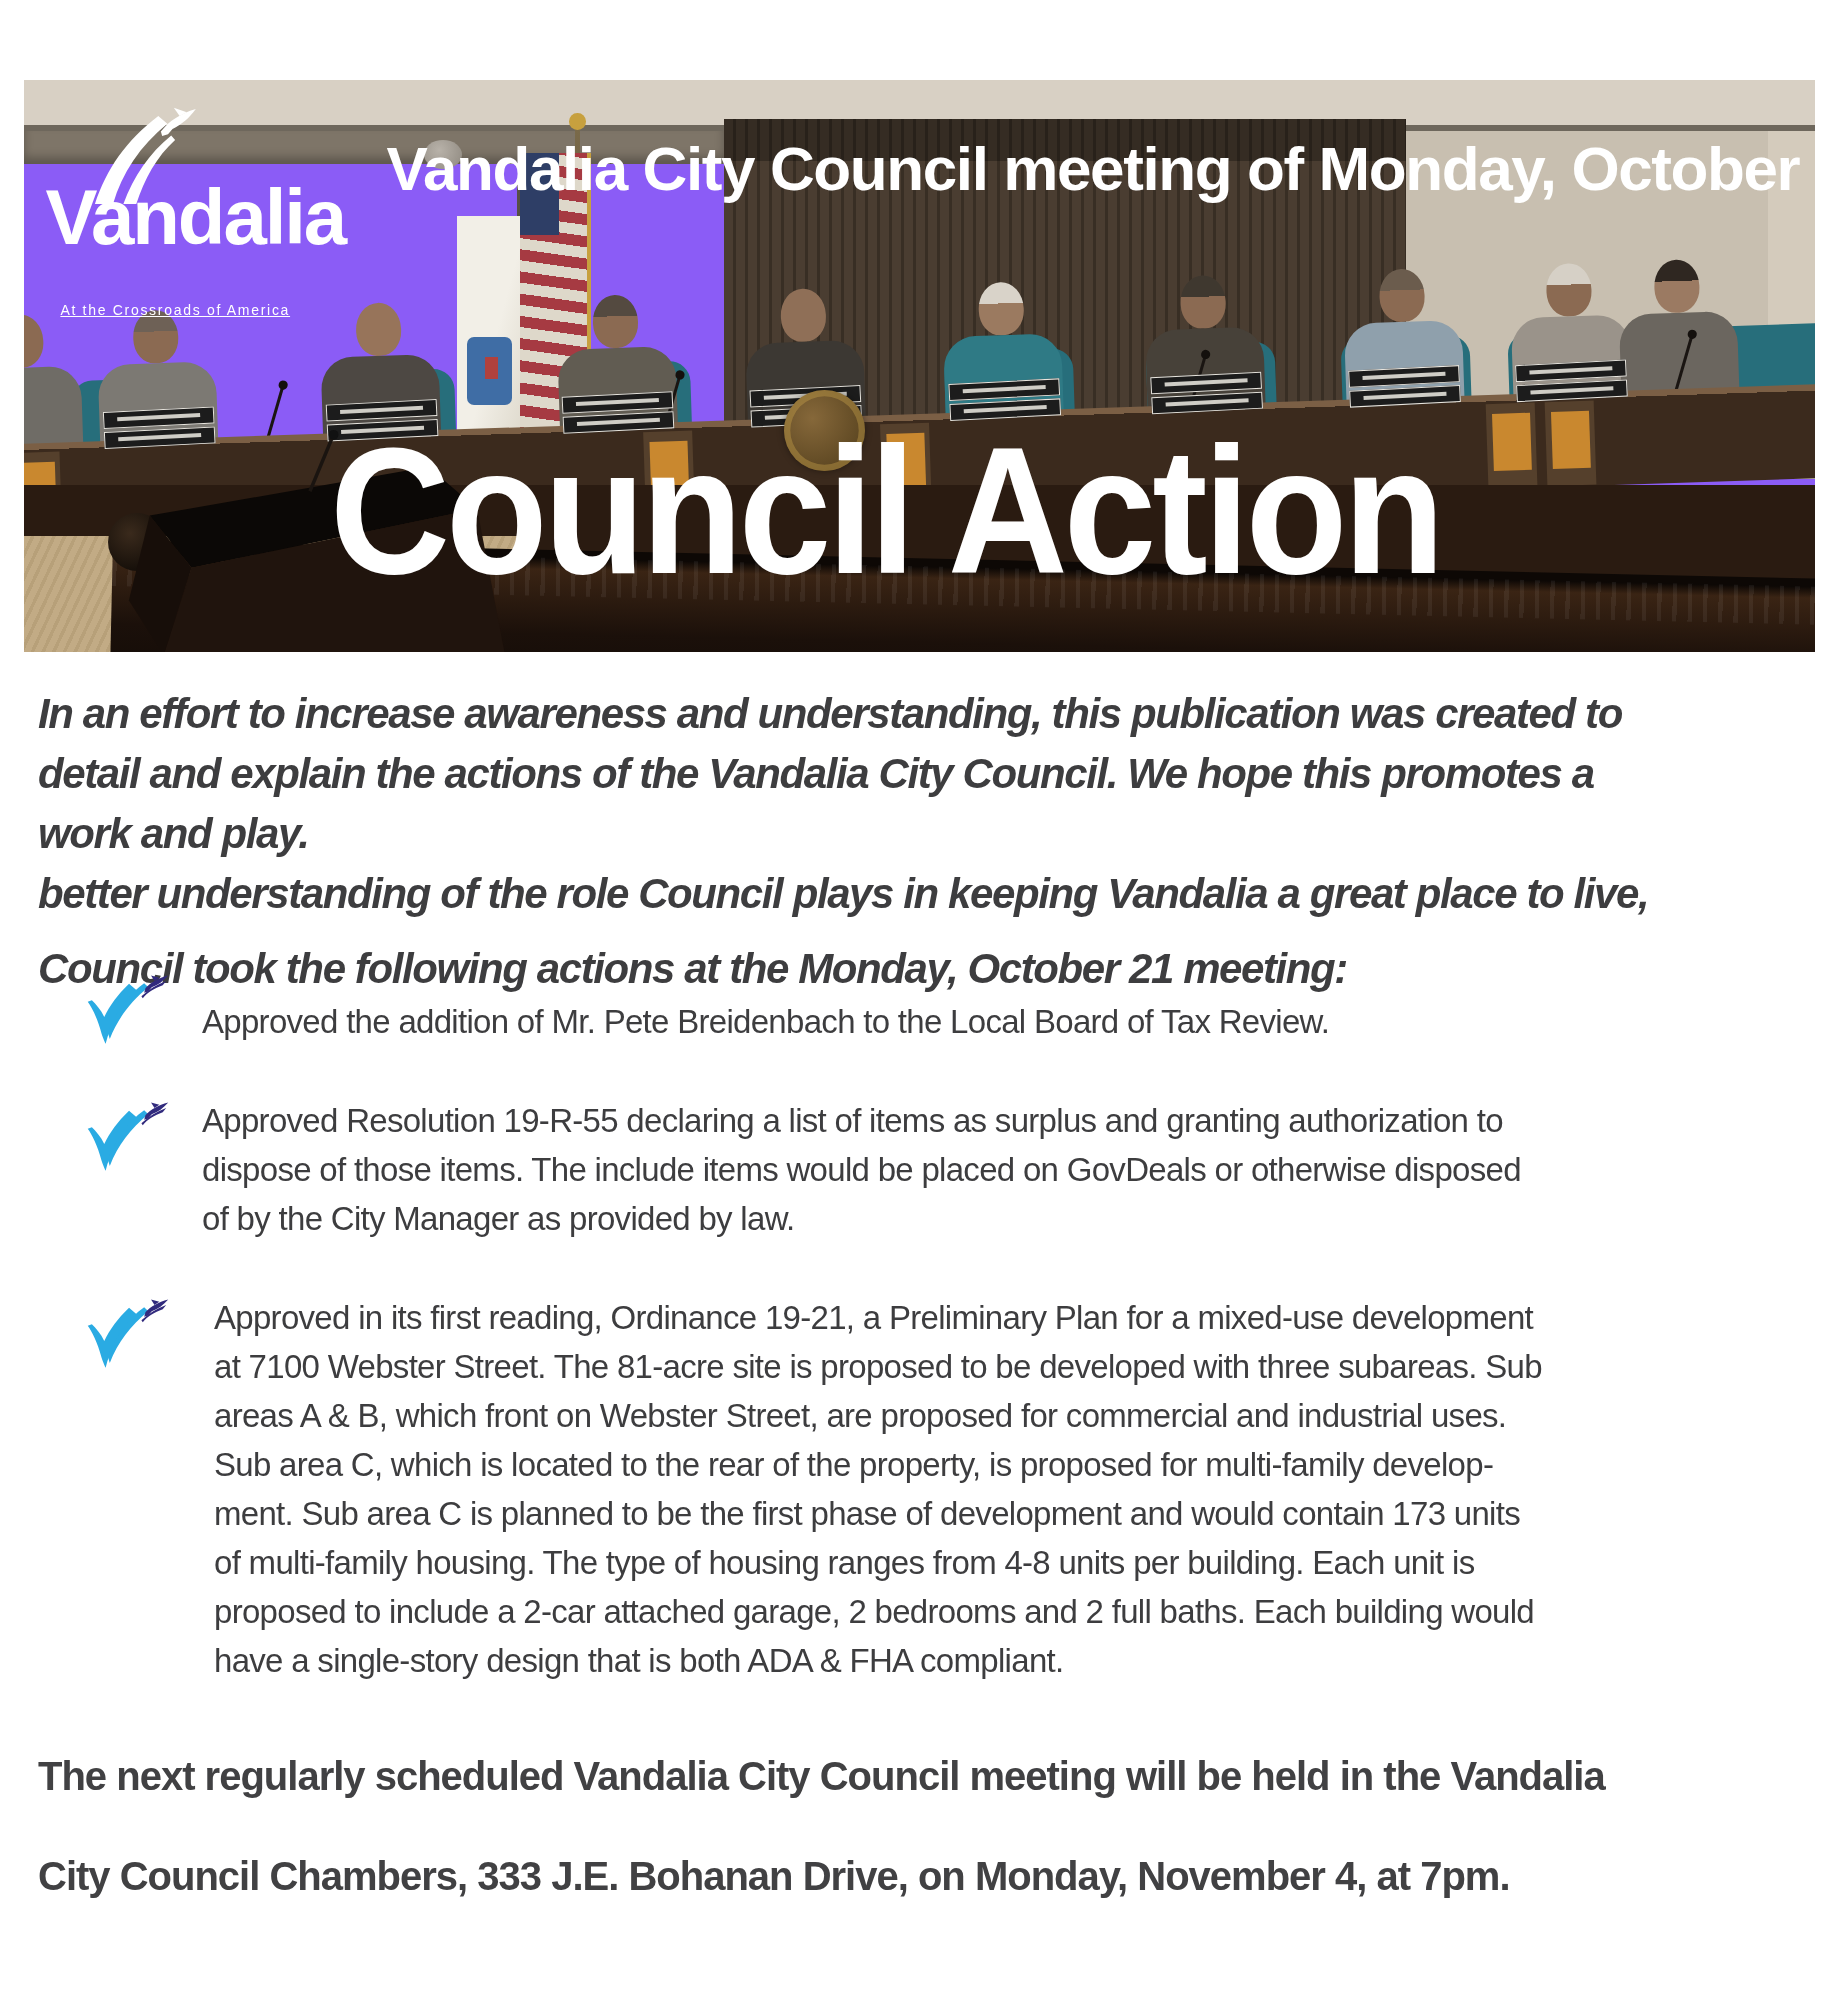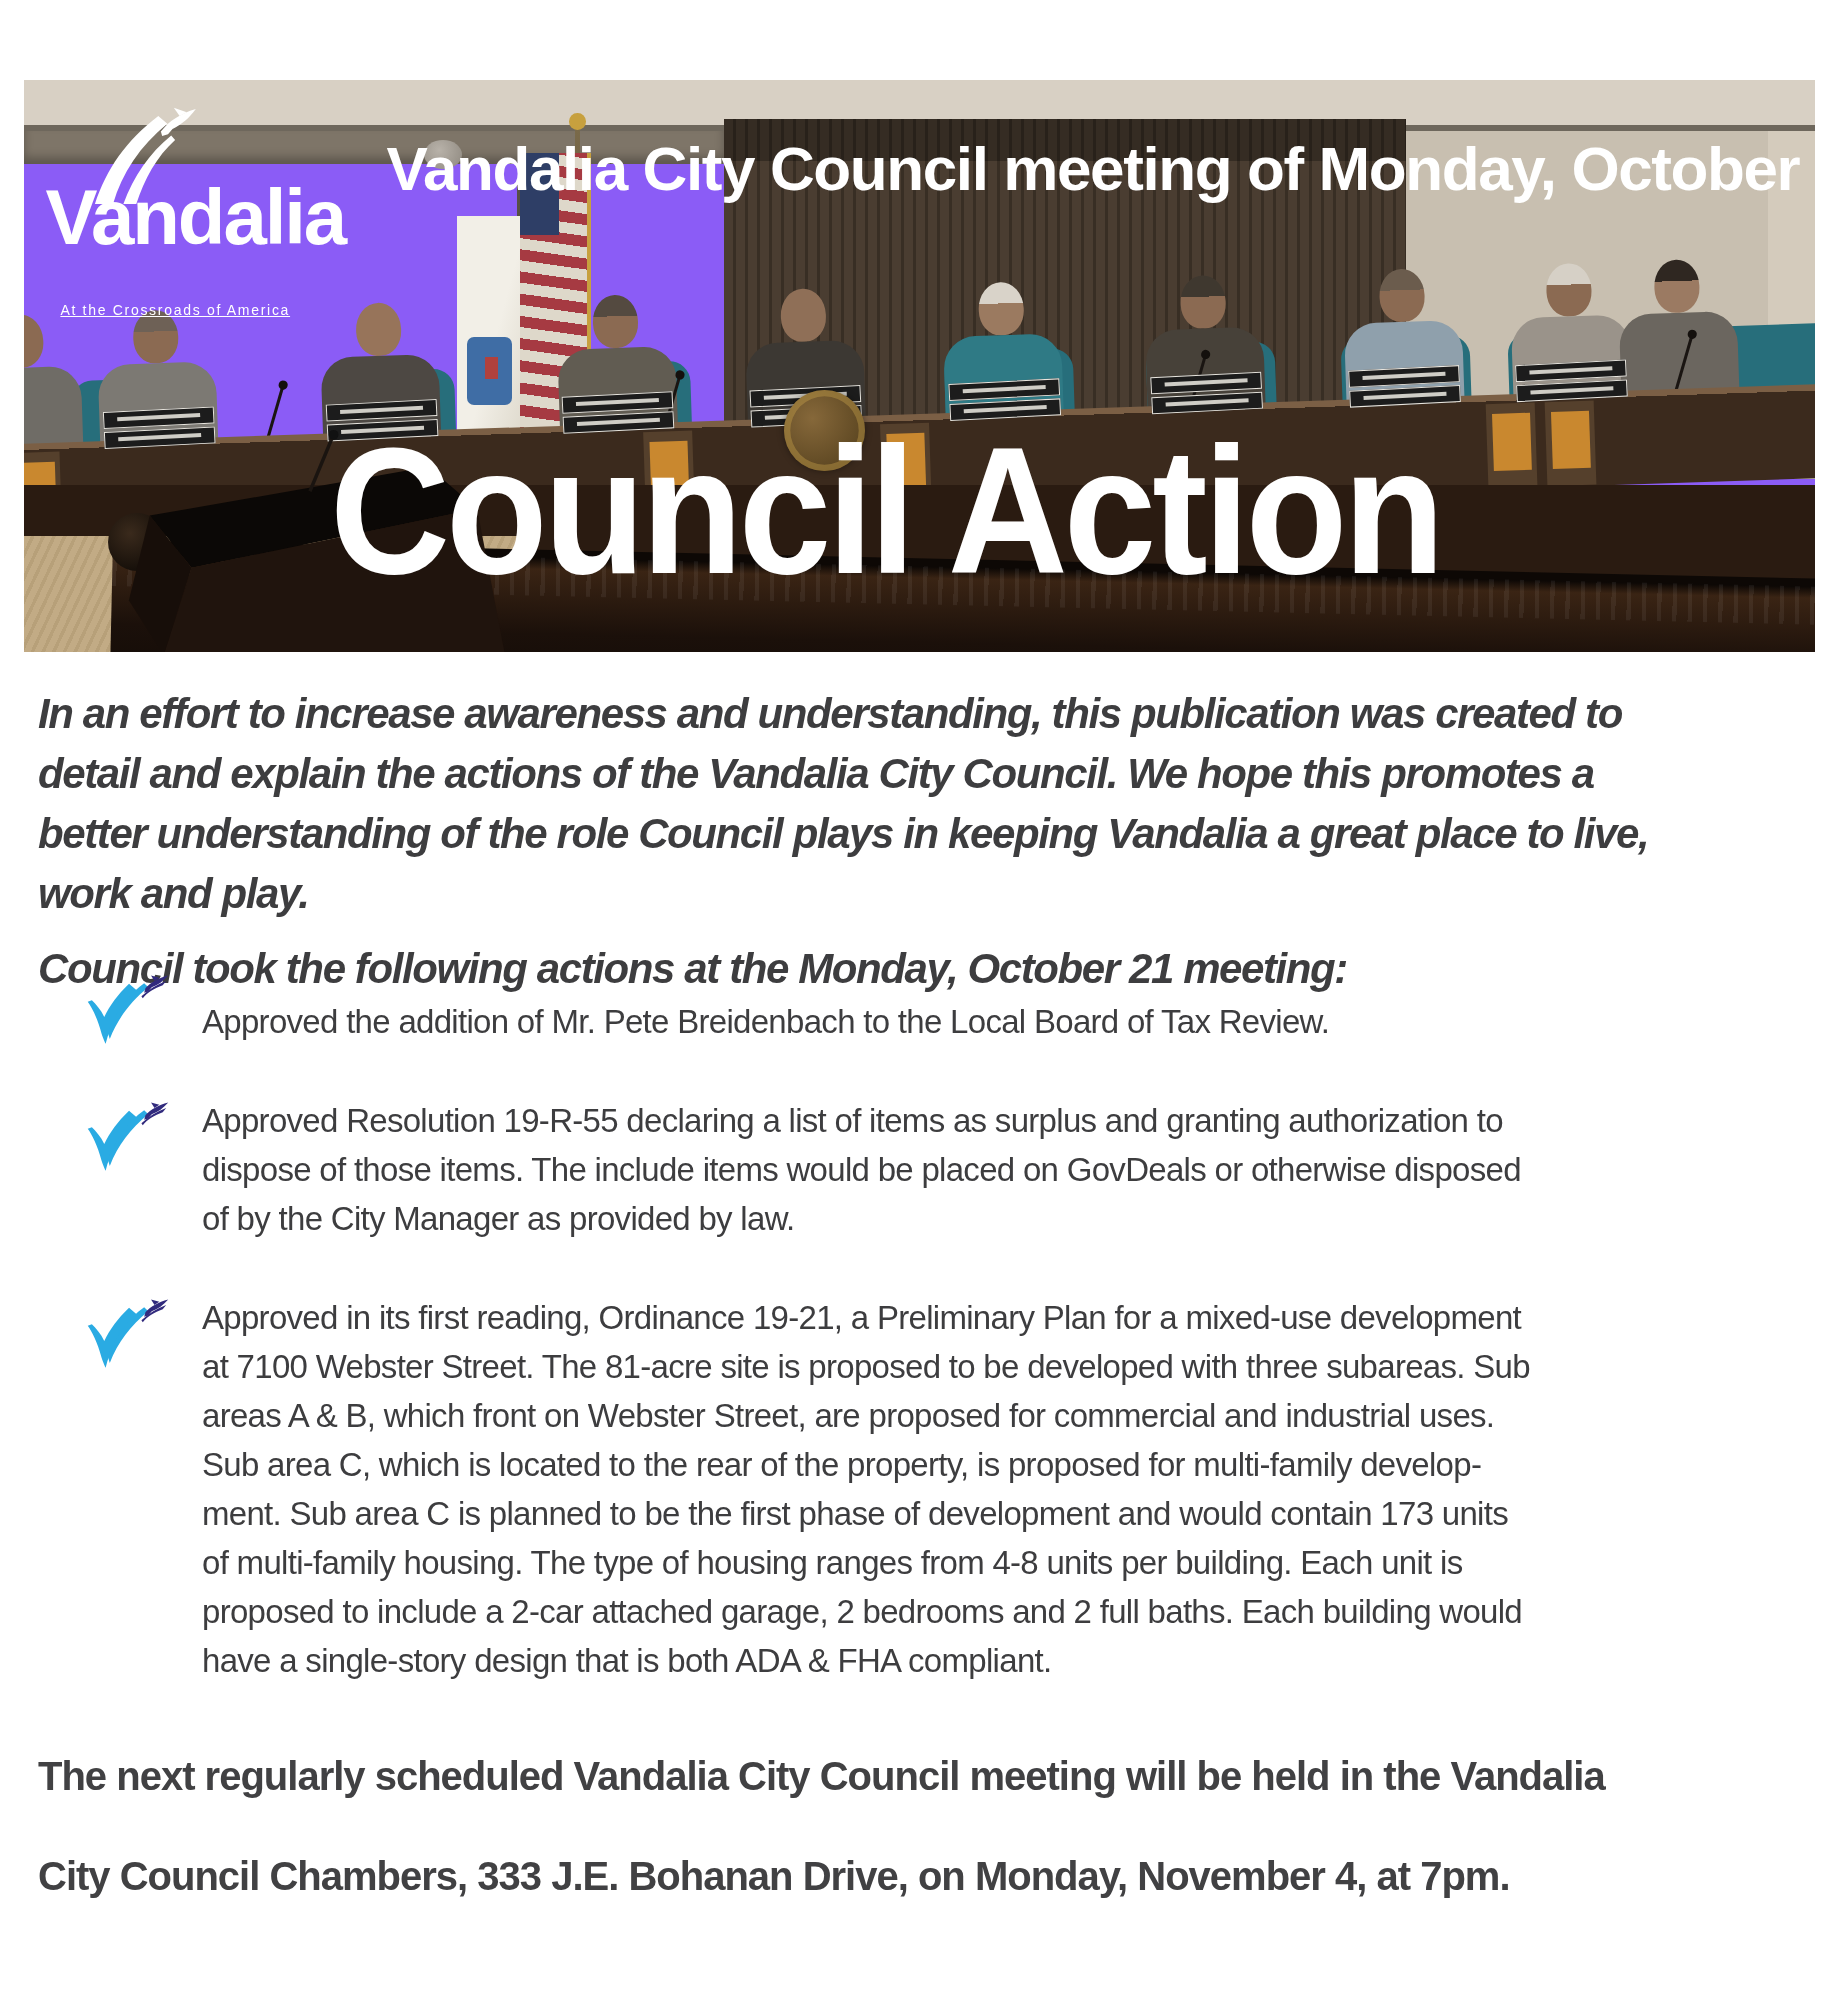--- a/index.html
+++ b/index.html
@@ -80,21 +80,21 @@
   .textblock{position:absolute;left:38px;white-space:nowrap;}
   .intro{top:684px;font-size:42px;font-weight:bold;font-style:italic;letter-spacing:-1.4px;}
   .intro .line{height:60px;line-height:60px;}
   .actions-heading{top:939px;font-size:42px;font-weight:bold;font-style:italic;letter-spacing:-1.4px;height:60px;line-height:60px;}
   .bullet{position:absolute;left:0;width:100%;}
   .check{position:absolute;left:85px;width:86px;height:70px;}
   .bullet-text{position:absolute;left:202px;font-size:33px;letter-spacing:-0.7px;white-space:nowrap;}
   .bullet-text .line{height:49px;line-height:49px;}
   .b1{top:975px;} .b1 .bullet-text{top:22px;}
   .b2{top:1102px;} .b2 .bullet-text{top:-5.6px;}
-  .b3{top:1299px;} .b3 .bullet-text{top:-5.6px;}
+  .b3{top:1299px;} .b3 .bullet-text{top:-5.6px;margin-left:12px;}
   .footer{top:1702px;font-size:40px;font-weight:bold;letter-spacing:-1px;color:#414143;}
   .footer .line{height:52px;line-height:52px;margin-top:48px;}
 </style>
 </head>
 <body>
 
 <div id="page">
 
   <section class="photo">
     <div class="ceiling"></div>
@@ -246,22 +246,22 @@
       <div class="tagline">At the Crossroads of America</div>
     </div>
 
     <div class="photo-title">Vandalia City Council meeting of Monday, October 21, 2019</div>
     <div class="banner-title">Council Action</div>
   </section>
 
   <div class="textblock intro">
       <div class="line">In an effort to increase awareness and understanding, this publication was created to</div>
       <div class="line">detail and explain the actions of the Vandalia City Council. We hope this promotes a</div>
+      <div class="line">work and play.</div>
       <div class="line">better understanding of the role Council plays in keeping Vandalia a great place to live,</div>
-      <div class="line">work and play.</div>
     </div>
 
   <div class="textblock actions-heading">Council took the following actions at the Monday, October 21 meeting:</div>
 
   <div class="bullet b1">
     <svg class="check" viewBox="0 0 125 100">
       <path d="M4 38 C10 46 18 62 24 84 C27 93 29 97 30 99 C36 74 52 47 78 24 L64 12 C47 28 36 44 28 60 C23 50 16 42 10 36 Z" style="fill:var(--check-blue)"></path>
       <path d="M36 92 C48 62 66 38 92 17 L86 11 C62 28 46 52 33 82 Z" style="fill:var(--check-blue)"></path>
       <g style="fill:var(--plane-navy)">
         <path d="M88 18 C96 10 106 4 121 0 C114 8 106 14 97 17 L92 23 L86 25 Z"></path>

